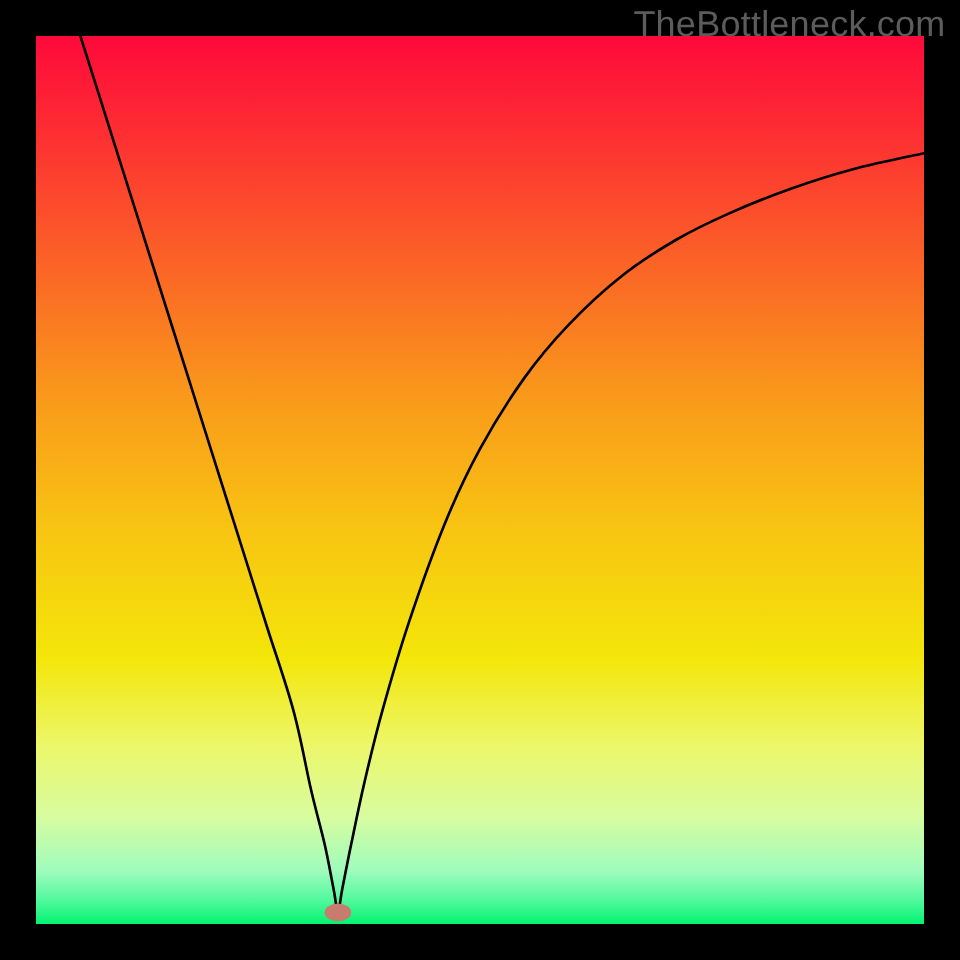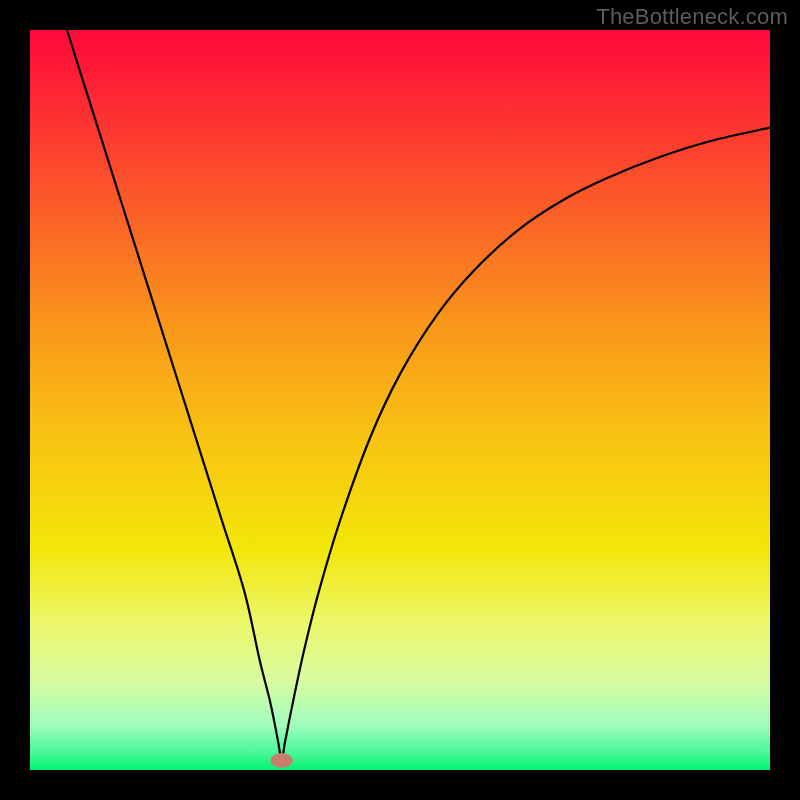--- a/index.html
+++ b/index.html
@@ -14,21 +14,21 @@
   .frame {
     position: relative;
     width: 800px;
     height: 800px;
     background: #000;
   }
   .watermark {
     position: absolute;
     top: 4px;
     right: 12px;
-    font-size: 22px;
+    font-size: 30px;
     font-weight: 400;
     color: #5c5c5c;
     letter-spacing: 0.2px;
     z-index: 10;
   }
   .plot-area {
     position: absolute;
     left: 30px;
     top: 30px;
     width: 740px;

